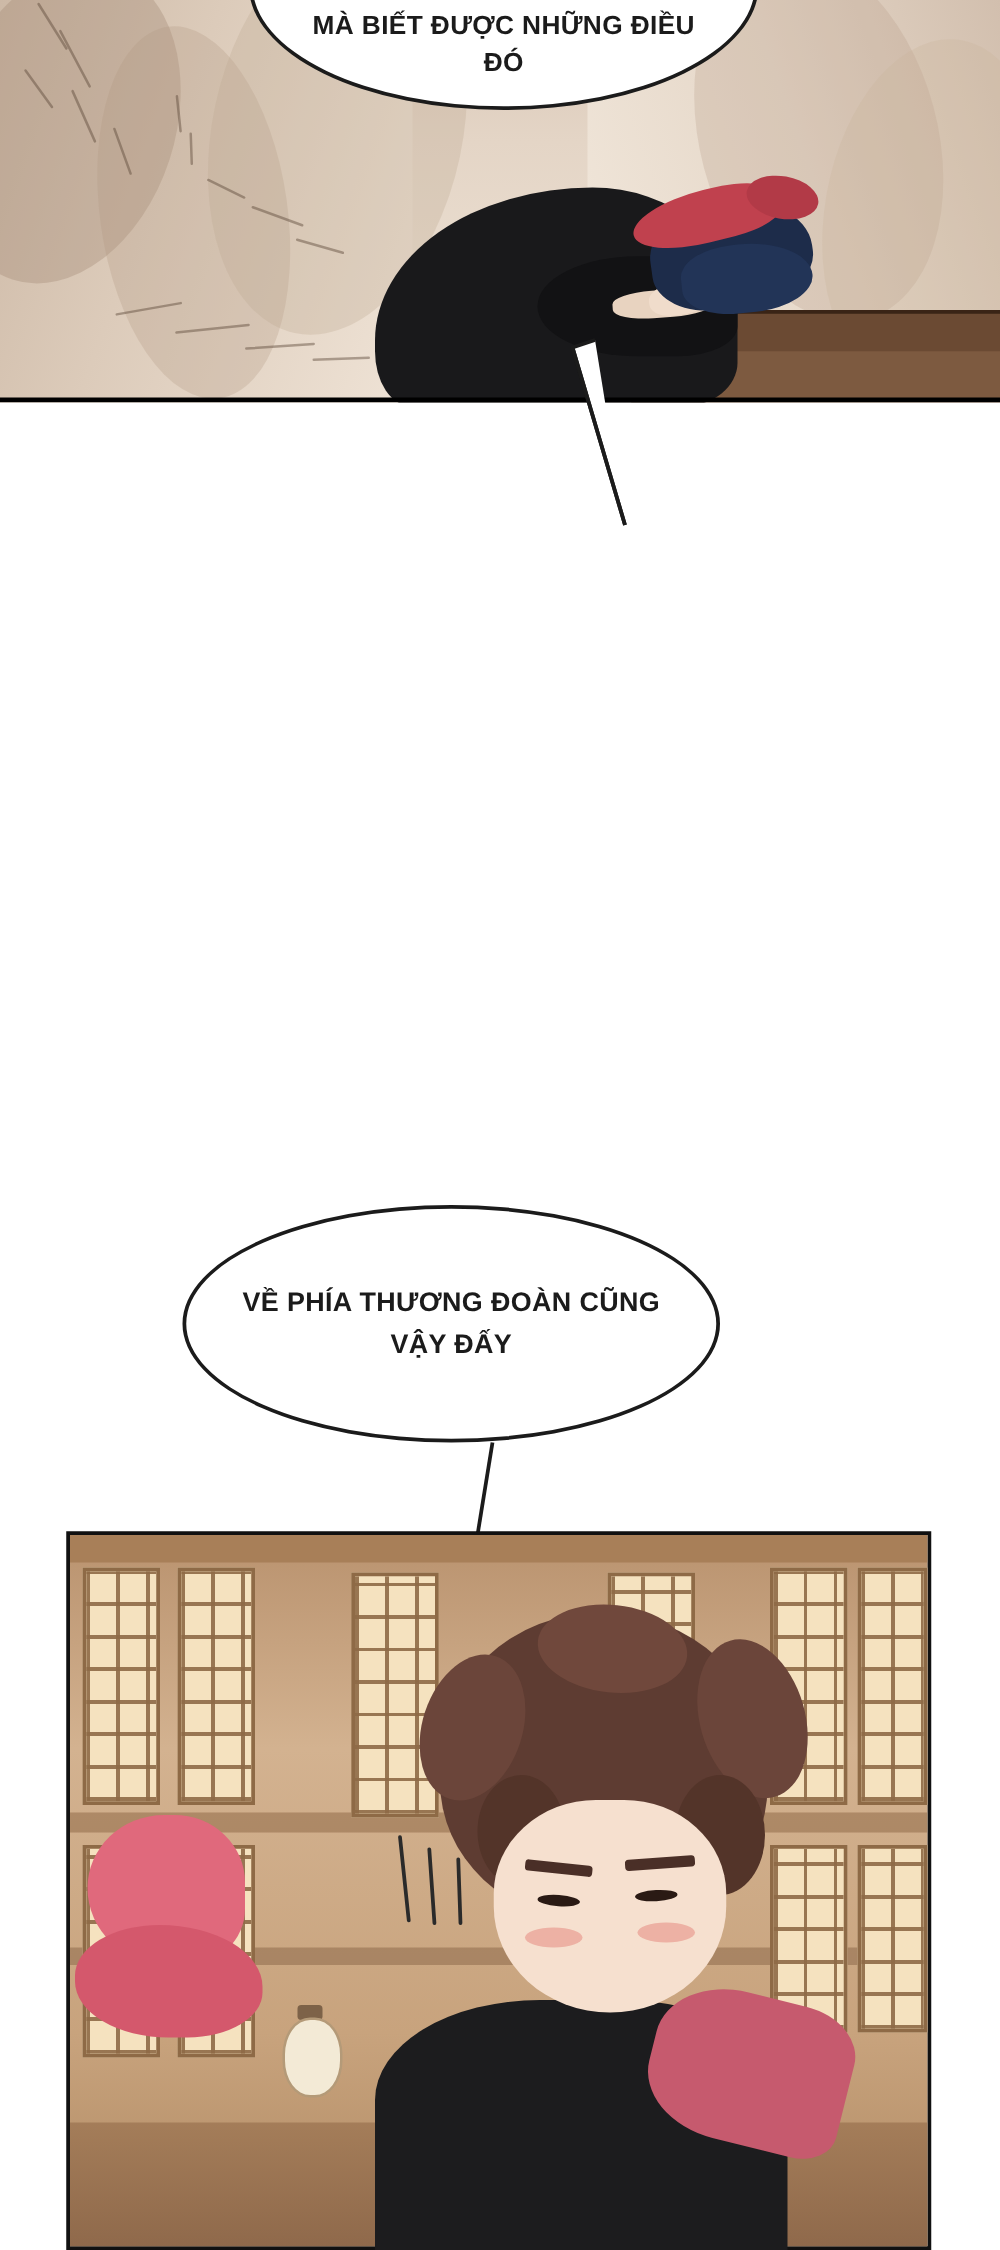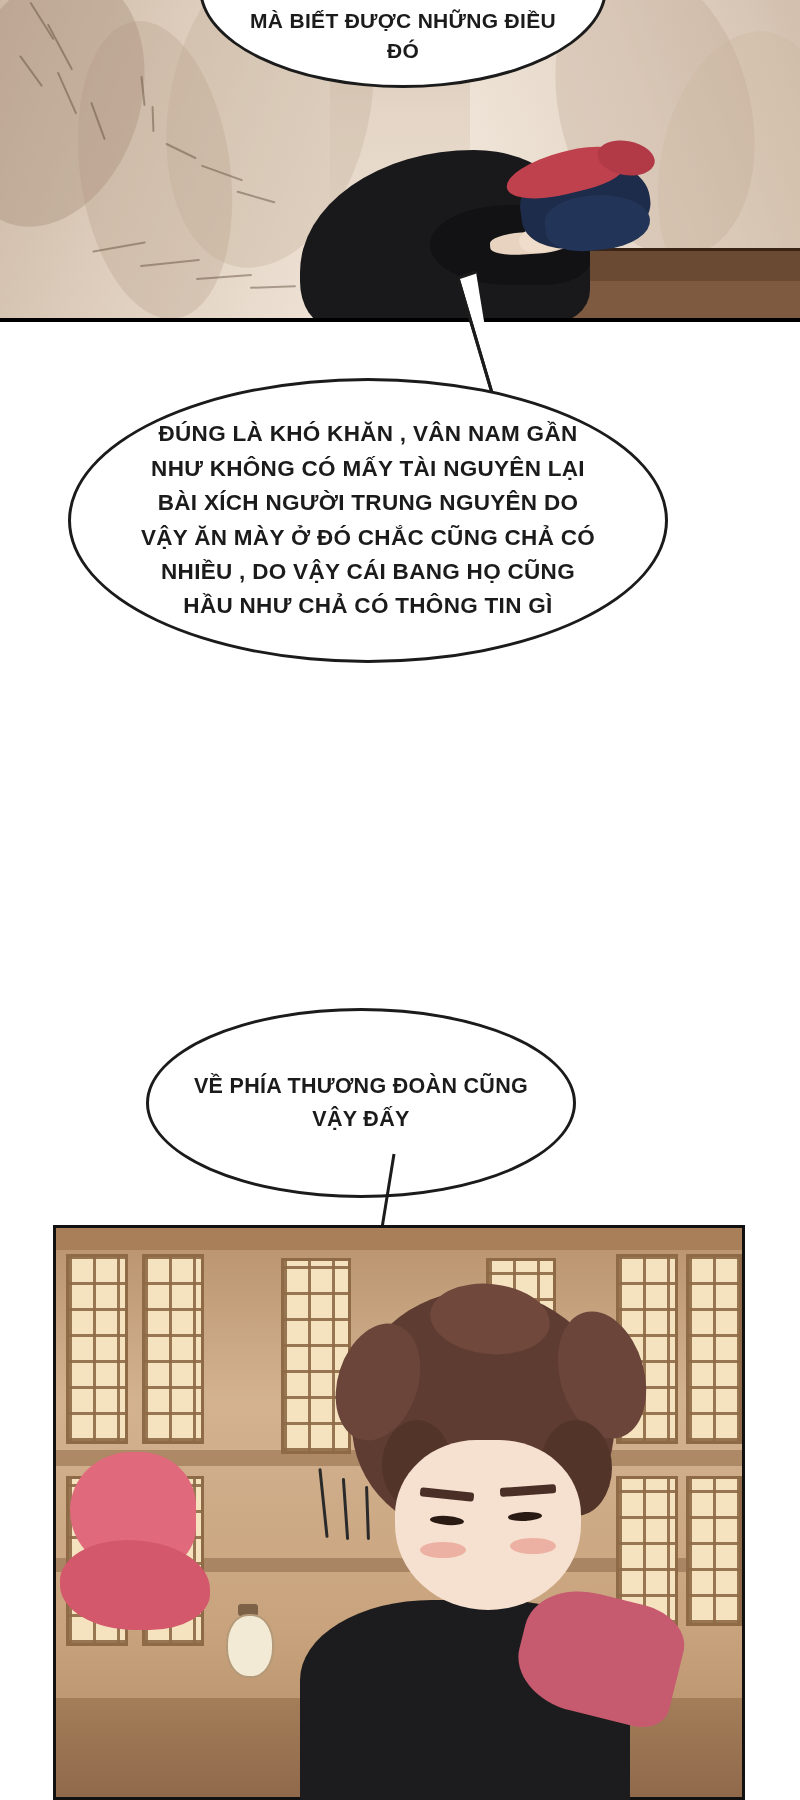--- a/index.html
+++ b/index.html
@@ -212,21 +212,21 @@
     height: 285px;
   }
   #bubble-main .bubble-text {
     font-size: 22.5px;
     line-height: 1.53;
   }
 
   
   #bubble-second {
     left: 146px;
-    top: 1008px;
+    top: 964px;
     width: 430px;
     height: 190px;
   }
   #bubble-second .bubble-text {
     font-size: 21.5px;
     line-height: 1.55;
   }
 
   
   .tail {
@@ -426,28 +426,20 @@
   <svg class="tail" style="left:400px; top:270px; width:160px; height:160px;" viewBox="0 0 160 160">
     <path d="M100 150 L58 8 L76 2" fill="#ffffff" stroke="#1b1b1b" stroke-width="3" stroke-linejoin="round"></path>
     <path d="M100 150 L58 8" fill="none" stroke="#1b1b1b" stroke-width="3"></path>
   </svg>
 
   <div class="bubble" id="bubble-top">
     <div class="bubble-text">MÀ BIẾT ĐƯỢC NHỮNG ĐIỀU
 ĐÓ</div>
   </div>
 
-  <div class="bubble" id="bubble-main">
-    <div class="bubble-text">ĐÚNG LÀ KHÓ KHĂN , VÂN NAM GẦN
-NHƯ KHÔNG CÓ MẤY TÀI NGUYÊN LẠI
-BÀI XÍCH NGƯỜI TRUNG NGUYÊN DO
-VẬY ĂN MÀY Ở ĐÓ CHẮC CŨNG CHẢ CÓ
-NHIỀU , DO VẬY CÁI BANG HỌ CŨNG
-HẦU NHƯ CHẢ CÓ THÔNG TIN GÌ</div>
-  </div>
 
   <div class="bubble" id="bubble-second">
     <div class="bubble-text">VỀ PHÍA THƯƠNG ĐOÀN CŨNG
 VẬY ĐẤY</div>
   </div>
 
   <svg class="tail" style="left:330px; top:1150px; width:130px; height:160px;" viewBox="0 0 130 160">
     <path d="M64 4 L40 152" fill="none" stroke="#1b1b1b" stroke-width="3"></path>
   </svg>
 

